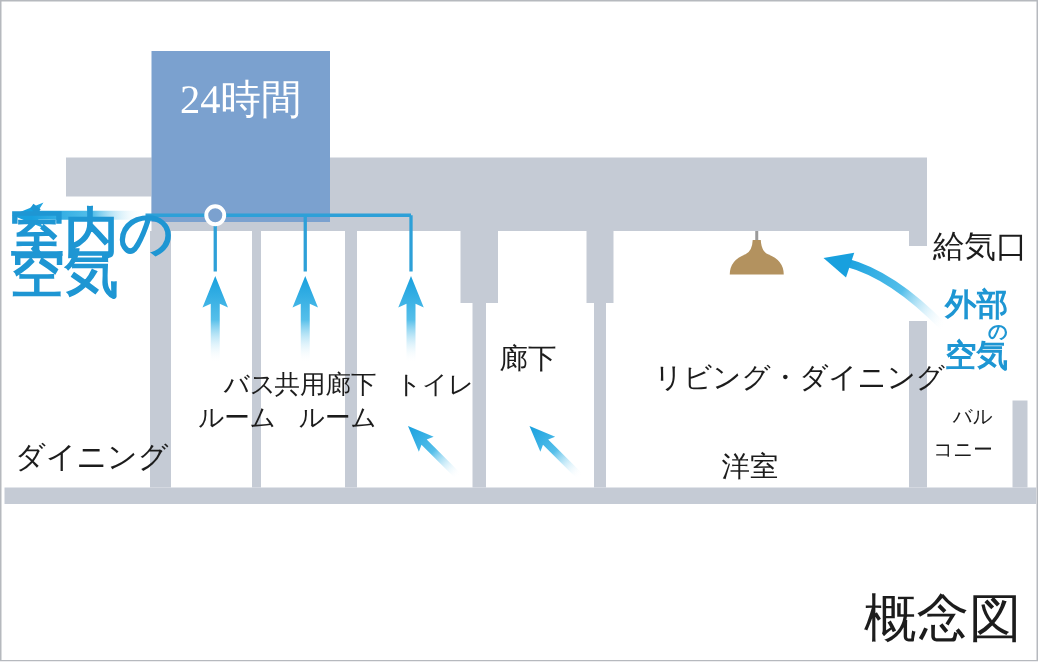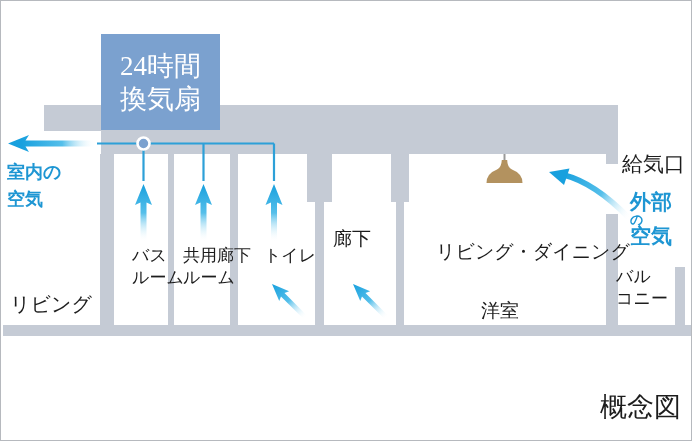--- a/index.html
+++ b/index.html
@@ -4,38 +4,38 @@
 <style>
   html,body{margin:0;padding:0;background:#fff;}
   .canvas{
     position:relative;width:692px;height:441px;background:#ffffff;
     font-family:"Liberation Serif","DejaVu Serif",serif;
     overflow:hidden;border:1px solid #b6b9be;box-sizing:border-box;
   }
   .shape{position:absolute;background:#c5cbd5;}
   .overlay{position:absolute;left:0;top:0;width:692px;height:441px;pointer-events:none;}
   .fanbox{
-    position:absolute;left:100px;top:33px;width:119px;height:96px;
+    position:absolute;left:100px;top:33px;width:119px;height:114px;
     background:#7ba1cf;color:#ffffff;text-align:center;
     font-size:27px;line-height:33px;padding-top:16px;box-sizing:border-box;
   }
   .lbl{position:absolute;color:#1c1c1c;white-space:nowrap;}
   .blue{color:#1e96d3;font-weight:bold;}
-  .ctr{transform:translateX(-50%);text-align:left;font-family:Liberation Mono, monospace;}
-  .indoor{left:6px;top:158px;font-size:18px;line-height:27px;}
+  .ctr{transform:translateX(-50%);text-align:right;}
+  .indoor{left:6px;top:141px;font-size:36px;line-height:27px;}
   .shared{left:9px;top:290px;font-size:20px;}
   .room{font-size:17px;line-height:22px;top:245px;padding-left:36px;}
   .hall{font-size:19px;top:225px;}
   .living1{font-size:19px;top:238px;margin-left:26px;}
   .living2{font-size:19px;top:276px;margin-top:21px;}
   .supply{left:621px;top:149px;font-size:21px;text-align:right;}
   .outdoor{left:650px;top:192px;font-size:21px;line-height:21px;}
   .outdoor .small{font-size:13px;line-height:13px;}
-  .balcony{top:266px;font-size:17px;line-height:22px;}
-  .caption{right:10px;top:388px;font-size:27px;}
+  .balcony{top:266px;font-size:13px;line-height:22px;}
+  .caption{right:10px;top:388px;font-size:35px;}
 </style>
 </head>
 <body>
 
 <div class="canvas">
 
   <div class="shape" style="left:43px;top:104px;width:57px;height:26px;"></div>
   <div class="shape" style="left:100px;top:104px;width:517px;height:49px;"></div>
   <div class="shape" style="left:99px;top:153px;width:14px;height:171px;"></div>
   <div class="shape" style="left:167px;top:153px;width:6px;height:171px;"></div>
@@ -44,21 +44,20 @@
   <div class="shape" style="left:314px;top:201px;width:9px;height:123px;"></div>
   <div class="shape" style="left:390px;top:153px;width:18px;height:48px;"></div>
   <div class="shape" style="left:395px;top:201px;width:8px;height:123px;"></div>
   <div class="shape" style="left:605px;top:153px;width:12px;height:10px;"></div>
   <div class="shape" style="left:605px;top:213px;width:12px;height:111px;"></div>
   <div class="shape" style="left:674px;top:266px;width:10px;height:58px;"></div>
   <div class="shape" style="left:2px;top:324px;width:688px;height:11px;"></div>
 
   <div class="fanbox">
     <div>24時間</div>
-    <div>換気扇</div>
   </div>
 
   <svg class="overlay" viewBox="0 0 692 441">
     <defs>
       <linearGradient id="gUp" x1="0" y1="0" x2="0" y2="58" gradientUnits="userSpaceOnUse">
         <stop offset="0" stop-color="#18a0de"></stop>
         <stop offset="0.5" stop-color="#55bfea"></stop>
         <stop offset="1" stop-color="#ffffff" stop-opacity="0"></stop>
       </linearGradient>
       <linearGradient id="gLeft" x1="20" y1="0" x2="95" y2="0" gradientUnits="userSpaceOnUse">
@@ -91,21 +90,21 @@
 
     <line x1="503.5" y1="153" x2="503.5" y2="166" stroke="#9a9a9a" stroke-width="2"></line>
     <path d="M485.5 182 Q485.5 172.5 496 168.5 Q500.5 166.5 500.8 159 L506.2 159 Q506.5 166.5 511 168.5 Q521.5 172.5 521.5 182 Z" fill="#b3925f"></path>
   </svg>
 
   <div class="lbl blue indoor">
     <div>室内の</div>
     <div>空気</div>
   </div>
 
-  <div class="lbl shared">リビング</div>
+  <div class="lbl shared">ダイニング</div>
 
   <div class="lbl room ctr" style="left:139px;">
     <div>バス</div>
     <div>ルーム</div>
   </div>
 
   <div class="lbl room ctr" style="left:198px;">
     <div>共用廊下</div>
     <div>ルーム</div>
   </div>

